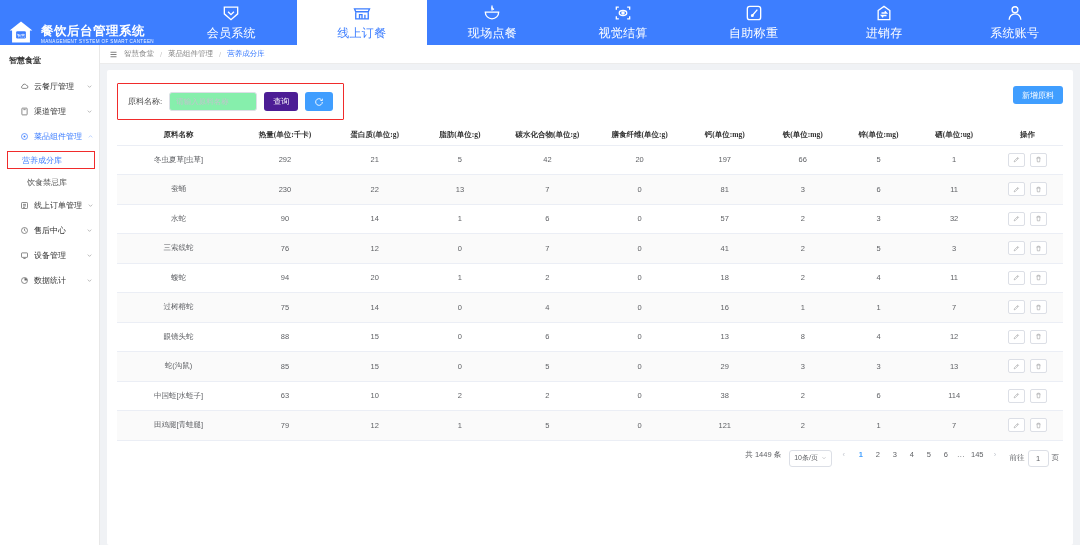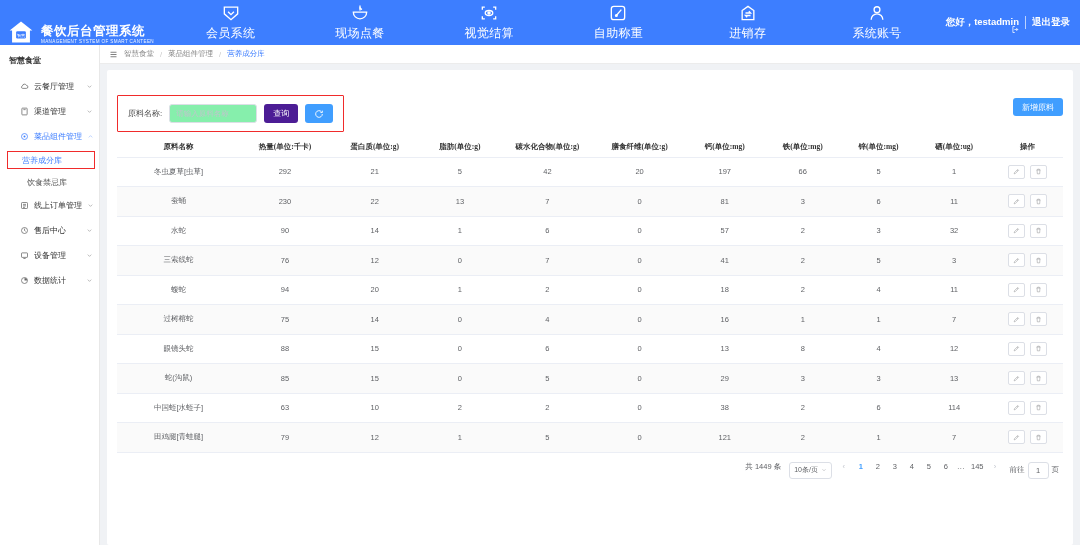--- a/index.html
+++ b/index.html
@@ -88,21 +88,21 @@
     padding-left: 9px; border-bottom: 1px solid #ececec;
     font-size: 7.5px; color: #888;
   }
   .crumb-ico { width: 9px; height: 9px; }
   .crumb-sep { color: #c8c8c8; }
   .crumb.cur { color: #3d7eff; }
 
   .panel {
     margin: 6px 7px 0 7px; background: #fff; border-radius: 2px;
     flex: 1 1 auto; display: flex; flex-direction: column; min-height: 0;
-    padding: 16px 0 2px 0;
+    padding: 4px 0 2px 0;
   }
 
   .filterzone { position: relative; padding: 9px 10px 6px 10px; display: flex; align-items: flex-start; }
   .filterbox {
     border: 1.5px solid #f02b2b; border-radius: 1px;
     padding: 8px 10px; display: flex; align-items: center; gap: 7px;
   }
   .f-label { font-size: 8px; color: #444; white-space: nowrap; }
   .f-input {
     width: 88px; height: 19px; border: 1px solid #dcdfe6; border-radius: 3px;
@@ -189,20 +189,29 @@
   </div>
 
   <div class="navitems">
     <div class="navitem">
       <svg class="ico" viewBox="0 0 24 24" fill="none" stroke="currentColor" stroke-width="1.6">
         <path d="M4 5 h16 v8 l-8 7 -8 -7 Z"></path>
           <path d="M8.5 10.5 L12 14 l3.5 -3.5"></path>
       </svg>
       <span class="lbl">会员系统</span>
     </div>
+    <div class="navitem active">
+      <svg class="ico" viewBox="0 0 24 24" fill="none" stroke="currentColor" stroke-width="1.6">
+        <path d="M3 7 h18 l-1.5 3.5 h-15 Z"></path>
+          <path d="M4.5 11 v8 h15 v-8"></path>
+          <path d="M9 19 v-5 h3 v5"></path>
+          <path d="M15.5 14 v5"></path>
+      </svg>
+      <span class="lbl">线上订餐</span>
+    </div>
     <div class="navitem">
       <svg class="ico" viewBox="0 0 24 24" fill="none" stroke="currentColor" stroke-width="1.6">
         <path d="M4 11 h16 a8 8 0 0 1 -16 0 Z"></path>
           <path d="M12 3 v6"></path>
           <path d="M12 5 a2.5 2.5 0 0 0 2.5 2.5"></path>
       </svg>
       <span class="lbl">现场点餐</span>
     </div>
     <div class="navitem">
       <svg class="ico" viewBox="0 0 24 24" fill="none" stroke="currentColor" stroke-width="1.6">
@@ -229,30 +238,20 @@
     </div>
     <div class="navitem">
       <svg class="ico" viewBox="0 0 24 24" fill="none" stroke="currentColor" stroke-width="1.6">
         <circle cx="12" cy="8" r="3.5"></circle>
           <path d="M5 20 a7 7 0 0 1 14 0"></path>
       </svg>
       <span class="lbl">系统账号</span>
     </div>
   </div>
 
-  <div class="userbox">
-    <span class="hello">您好，testadmin</span>
-    <span class="divider"></span>
-    <span class="logout">退出登录</span>
-    <svg class="exit-ico" viewBox="0 0 24 24" fill="none" stroke="#fff" stroke-width="2">
-      <path d="M10 4 H5 v16 h5"></path>
-        <path d="M14 8 l4 4 -4 4"></path>
-        <path d="M18 12 H9"></path>
-    </svg>
-  </div>
 </div>
 
 <div class="wrap">
 
   <div class="sidebar">
     <div class="side-title">智慧食堂</div>
 
     <div class="side-item">
       <svg class="si-ico" viewBox="0 0 24 24" fill="none" stroke="currentColor" stroke-width="2">
         <path d="M7 17 h10 a4 4 0 0 0 0 -8 a5.5 5.5 0 0 0 -10.5 1.5 A3.3 3.3 0 0 0 7 17 Z"></path>

